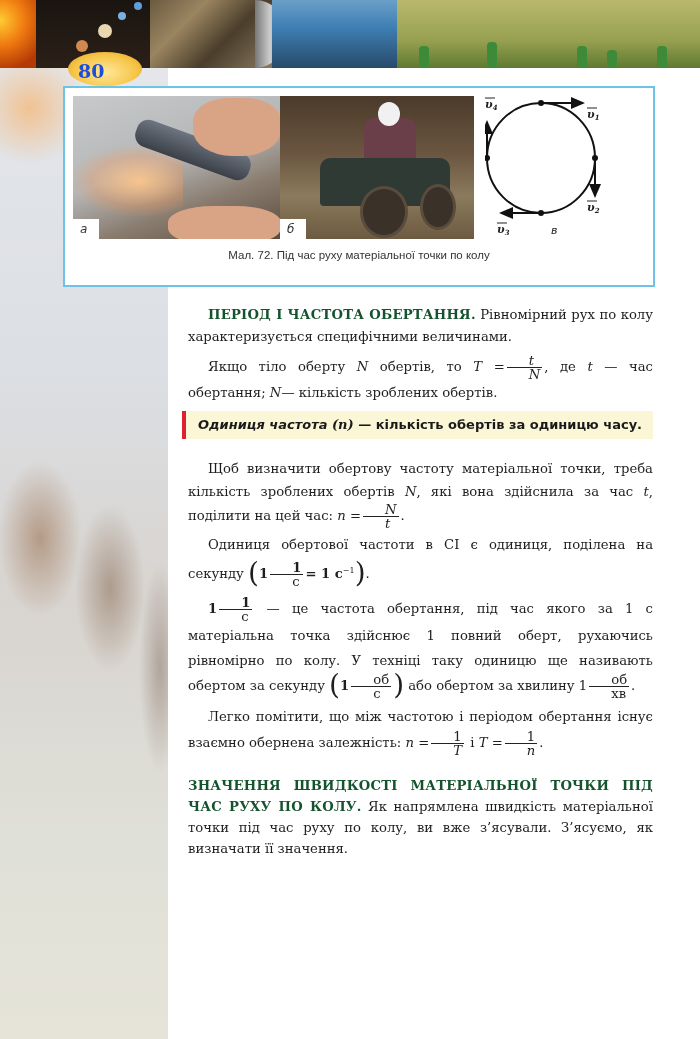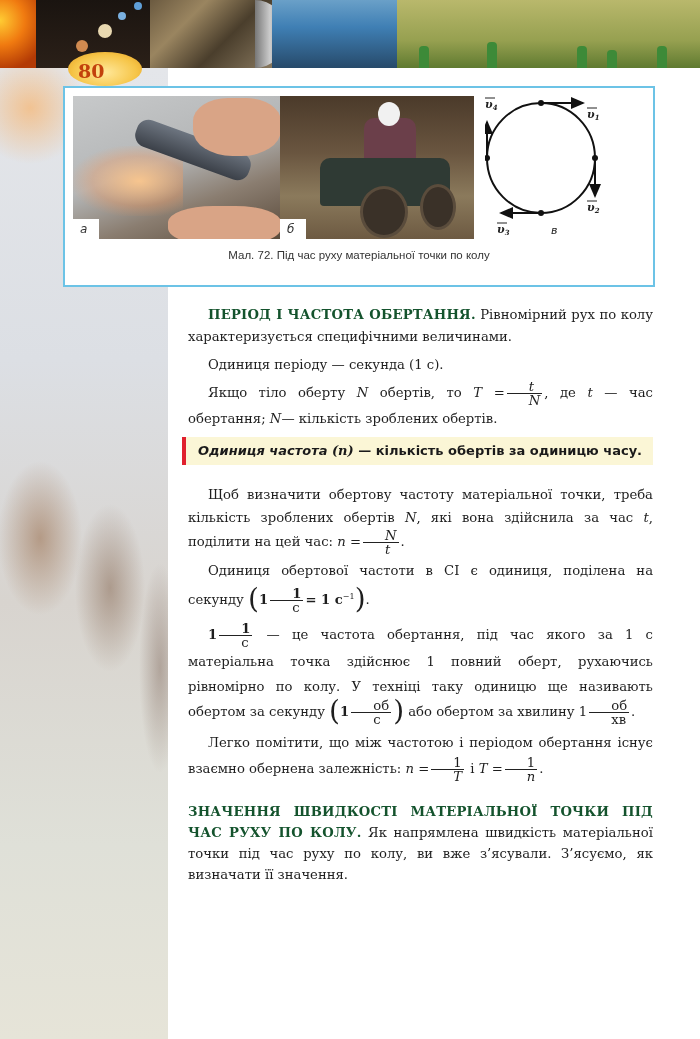--- a/index.html
+++ b/index.html
@@ -17,21 +17,21 @@
   .hs-field { left: 397px; width: 303px; background: linear-gradient(180deg, #b9b86c 0%, #96a050 60%, #5f7a30 100%); }
   .planet { position: absolute; border-radius: 50%; }
   .runner { position: absolute; bottom: 0; width: 10px; height: 22px; background: #3d8a38; border-radius: 4px 4px 0 0; }
 
   .page-num-bubble {
     position: absolute; left: 68px; top: 52px; width: 74px; height: 34px;
     border-radius: 50%; background: radial-gradient(ellipse at 50% 60%, #ffe89a 0%, #f6c548 60%, #e39a1c 100%);
   }
   .page-num {
     position: absolute; left: 78px; top: 60px; font-family: "DejaVu Serif", serif;
-    font-weight: bold; font-size: 19px; color: #c2410c;
+    font-weight: bold; font-size: 19px; color: #1d4ed8;
   }
 
   
   .left-bg {
     position: absolute; left: 0; top: 68px; width: 168px; height: 971px;
     background:
       radial-gradient(ellipse 60px 110px at 40px 470px, rgba(150,105,70,0.55), transparent 70%),
       radial-gradient(ellipse 50px 120px at 110px 520px, rgba(120,85,60,0.45), transparent 70%),
       radial-gradient(ellipse 30px 150px at 160px 600px, rgba(100,70,55,0.35), transparent 70%),
       radial-gradient(ellipse 80px 80px at 30px 40px, rgba(255,160,60,0.5), transparent 70%),
@@ -175,21 +175,20 @@
   </div>
 </div>
 
 <div class="content">
 
   <p class="p indent" style="margin-bottom:6px;">
     <span class="section-title">ПЕРІОД І ЧАСТОТА ОБЕРТАННЯ.</span><span> Рівномірний рух по колу характеризується специфічними величинами.</span>
   </p>
 
 
-  <p class="p indent" style="margin-bottom:4px;">Одиниця періоду — секунда (1 с).</p>
 
   <p class="p indent" style="line-height:24px;margin-bottom:6px;">
     <span>Якщо тіло оберту </span><span class="math">N</span><span> обертів, то </span><span class="math">T =</span><span class="frac"><span class="num">t</span><span class="den">N</span></span><span>, де </span><span class="math">t</span><span> — час обертання; </span><span class="math">N</span><span>— кількість зроблених обертів.</span>
   </p>
 
   <div class="def-box" style="margin-bottom:18px;">
     <span class="it">Одиниця частота</span>
     <span style="font-family:'DejaVu Serif',serif;font-style:italic;">(n)</span><span> — кількість обертів за одиницю часу.</span>
   </div>
 

